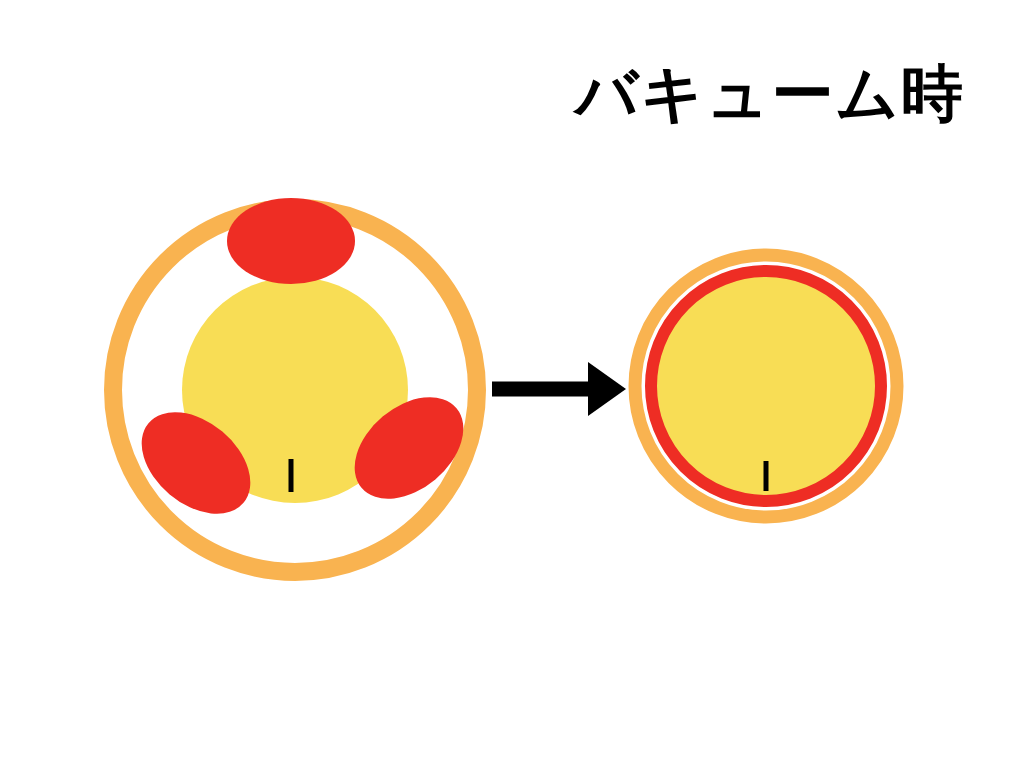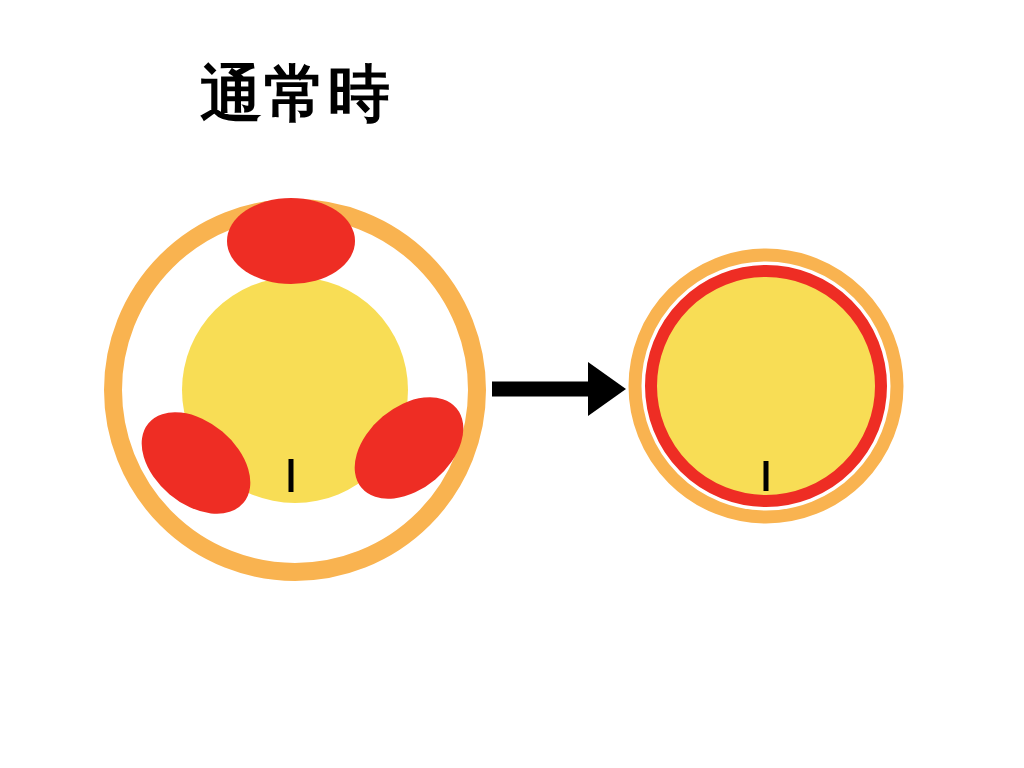--- a/index.html
+++ b/index.html
@@ -60,22 +60,22 @@
     stroke:var(--ink);
     stroke-width:15;
   }
   .arrow-head{ fill:var(--ink); }
 </style>
 </head>
 <body>
 
 <div class="canvas">
 
-  <div class="title title-left">通常時</div>
 
+  <div class="title title-right">バキューム時</div>
 
   <svg width="1024" height="768" viewBox="0 0 1024 768" aria-hidden="true">
 
     <g>
       <circle class="ring-orange" cx="295" cy="390" r="182"></circle>
       <circle class="fill-yellow" cx="295" cy="390" r="113"></circle>
       <ellipse class="fill-red" cx="291" cy="241" rx="64" ry="43"></ellipse>
       <ellipse class="fill-red" cx="196" cy="463" rx="62" ry="41" transform="rotate(40 196 463)"></ellipse>
       <ellipse class="fill-red" cx="409" cy="448" rx="62" ry="41" transform="rotate(-40 409 448)"></ellipse>
       <line class="tick" x1="291" y1="459" x2="291" y2="492"></line>

